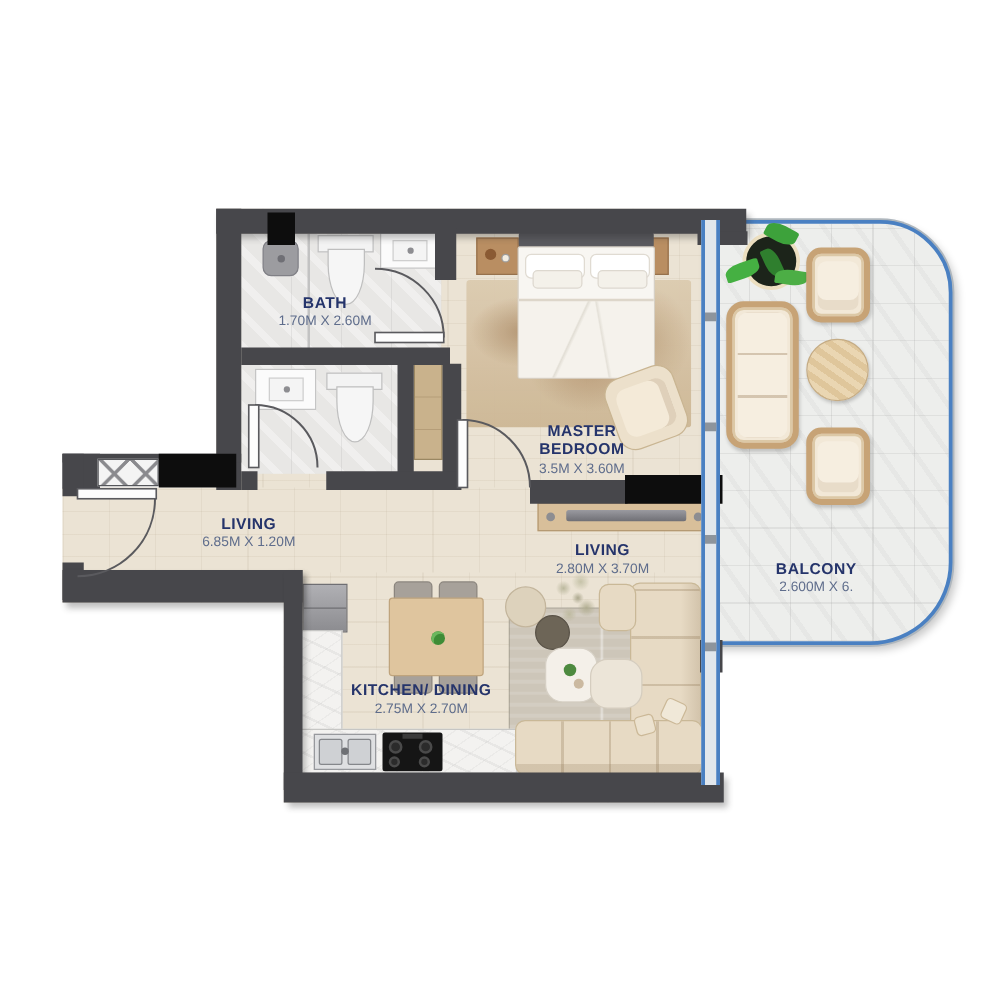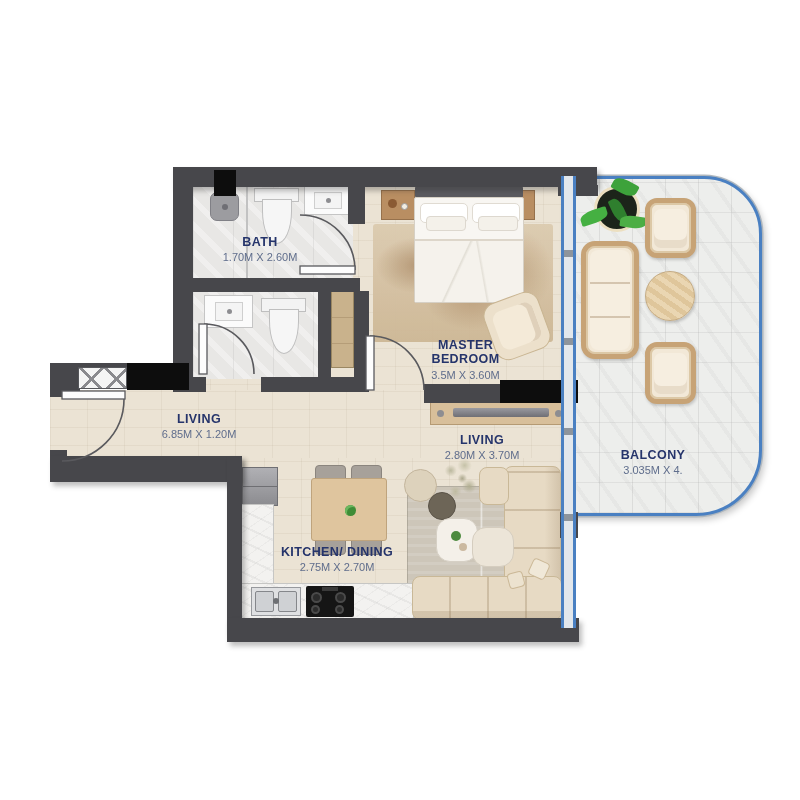--- a/index.html
+++ b/index.html
@@ -250,16 +250,16 @@
   <div class="abs rlabel" style="left:412px;top:433px;width:140px;">
     <div class="rname">LIVING</div>
     <div class="rdims">2.80M X 3.70M</div>
   </div>
   <div class="abs rlabel" style="left:267px;top:545px;width:140px;">
     <div class="rname">KITCHEN/ DINING</div>
     <div class="rdims">2.75M X 2.70M</div>
   </div>
   <div class="abs rlabel" style="left:585px;top:412px;width:136px;margin-top:36px;">
     <div class="rname">BALCONY</div>
-    <div class="rdims">3.035M X 4.</div>
+    <div class="rdims">2.600M X 6.</div>
   </div>
 
 </div>
 
 </body></html>

